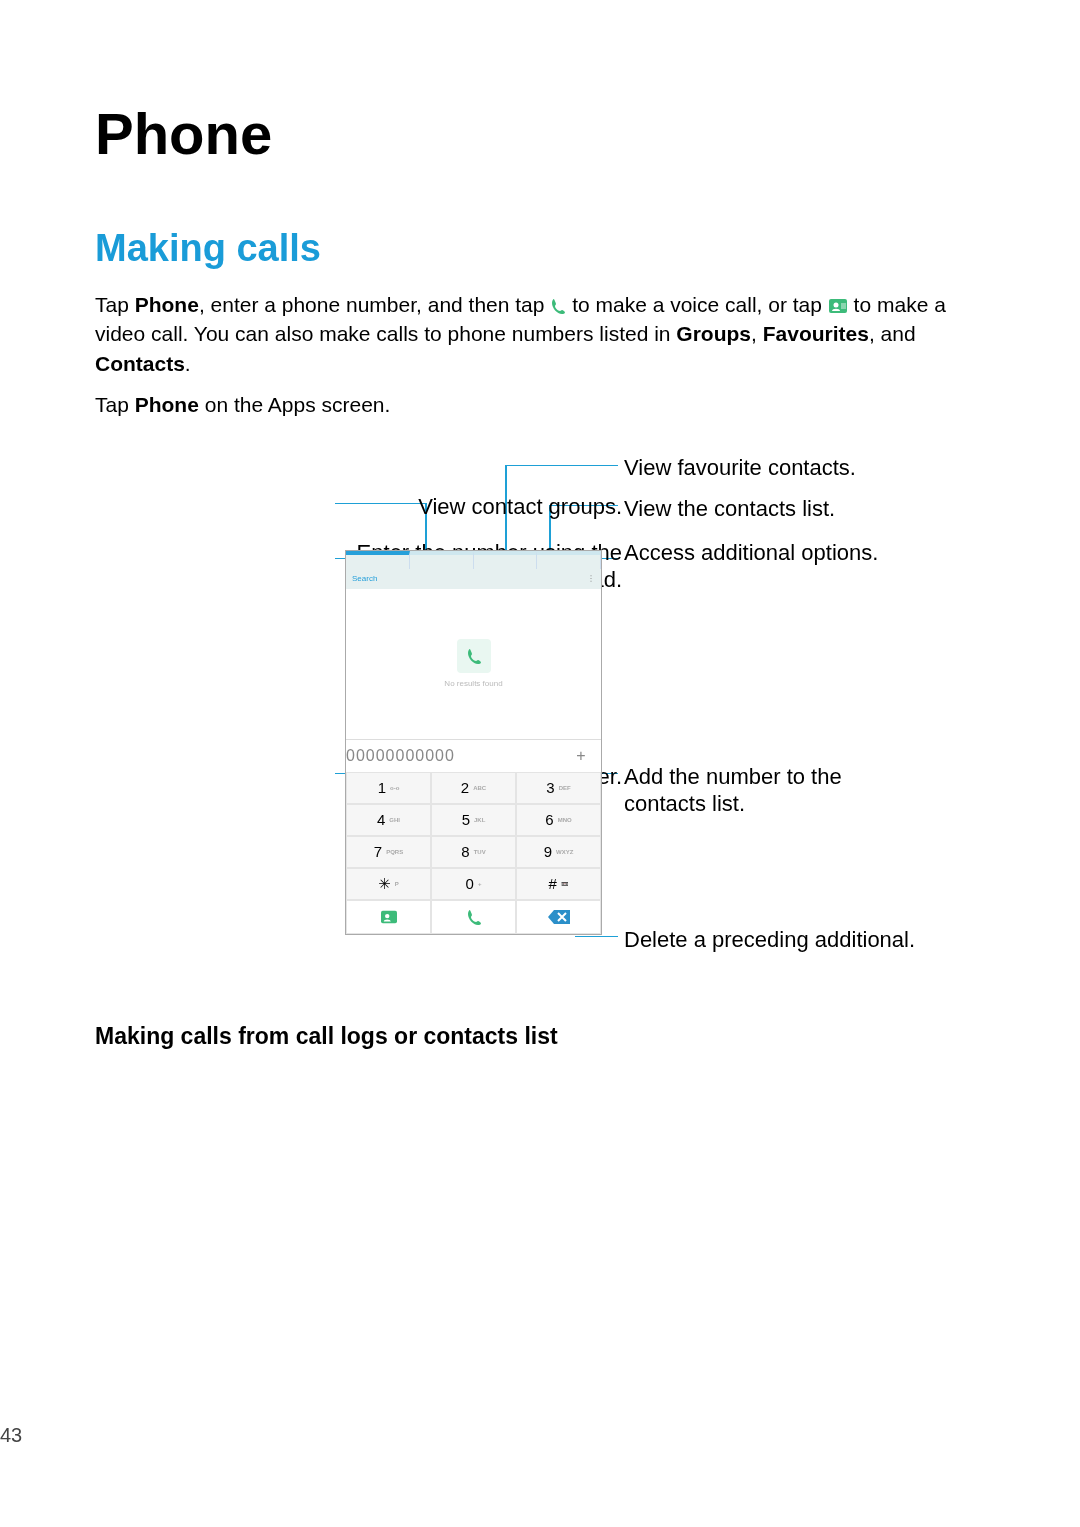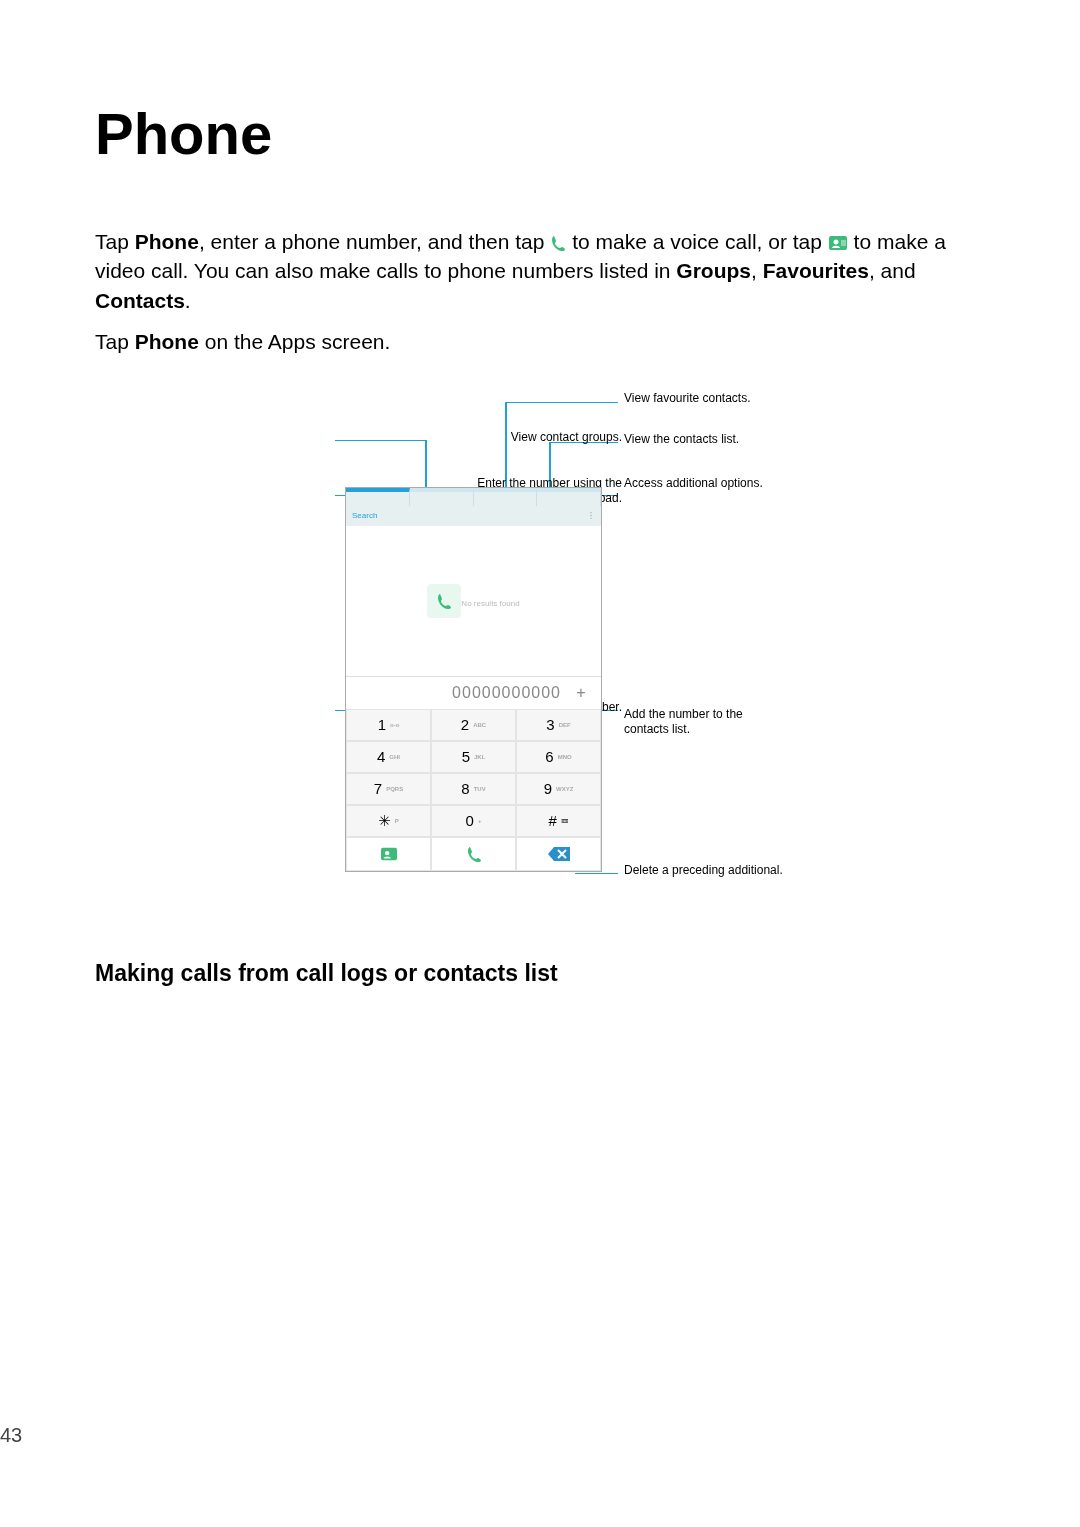--- a/index.html
+++ b/index.html
@@ -85,21 +85,21 @@
     background: #e6f0f0;
     font-size: 8px;
     color: #26a0da;
     padding-left: 6px;
     display: flex;
     align-items: center;
   }
   .preview-area {
     height: 150px;
     display: flex;
-    flex-direction: row;
+    flex-direction: column;
     justify-content: center;
     align-items: center;
     background: #fff;
   }
   .tile {
     width: 34px;
     height: 34px;
     background: #e9f7f1;
     border-radius: 4px;
     display: flex;
@@ -113,21 +113,21 @@
   }
   .num-row {
     display: flex;
     align-items: center;
     height: 32px;
     border-top: 1px solid #ddd;
     background: #fff;
   }
   .num-row .num {
     flex: 1;
-    text-align: right;
+    text-align: left;
     font-size: 16px;
     color: #888;
     letter-spacing: 1px;
   }
   .plus {
     width: 40px;
     text-align: center;
     font-size: 16px;
     color: #888;
   }
@@ -154,35 +154,36 @@
     font-weight: bold;
   }
   .act-row {
     display: flex;
     height: 34px;
   }
   .act-cell { flex: 1; display: flex; align-items: center; justify-content: center; border: 0.5px solid #e4e4e4; }
 
   .label {
     position: absolute;
-    font-size: 12px;
+    font-size: 22px;
     line-height: 1.25;
   }
   .line {
     position: absolute;
     background: #1ea0d6;
   }
   .hline { height: 1.5px; }
   .vline { width: 1.5px; }
 </style>
 </head>
 <body>
 
 <div class="page">
   <h1>Phone</h1>
+  <h2>Making calls</h2>
 
   <p>
     <span>Tap </span><span class="b">Phone</span><span>, enter a phone number, and then tap </span><span class="icon-inline"><svg width="16" height="18" viewBox="0 0 16 18">
           <path d="M4 2 C4 2 6 6 6 7 C6 8 5 8 5 9 C5 11 8 14 10 14 C11 14 11 13 12 13 C13 13 15 15 15 15 C15 17 13 17 12 17 C7 17 2 11 2 6 C2 4 3 2 4 2 Z" fill="#3dbb7a"></path>
         </svg></span><span> to make a voice call, or tap </span><span class="icon-inline"><svg width="20" height="18" viewBox="0 0 20 18">
           <rect x="1" y="2" width="18" height="14" rx="2" fill="#3dbb7a"></rect>
           <circle cx="8" cy="8" r="2.5" fill="#fff"></circle>
           <path d="M4 14 C4 11 12 11 12 14 Z" fill="#fff"></path>
           <rect x="13" y="6" width="5" height="6" fill="#fff" opacity="0.4"></rect>
         </svg></span><span> to make a video call. You can also make calls to phone numbers listed in </span><span class="b">Groups</span><span>, </span><span class="b">Favourites</span><span>, and </span><span class="b">Contacts</span><span>.</span>
@@ -222,21 +223,21 @@
     <div class="label" style="right:363px; top:48px; text-align:right;">View contact groups.</div>
     <div class="label" style="right:363px; top:94px; text-align:right;">
       <span>Enter the number using the</span><br>
       <span>keypad.</span>
     </div>
     <div class="label" style="right:363px; top:318px; text-align:right;">Preview the phone number.</div>
 
     <div class="label" style="left:529px; top:9px;">View favourite contacts.</div>
     <div class="label" style="left:529px; top:50px;">View the contacts list.</div>
     <div class="label" style="left:529px; top:94px;">Access additional options.</div>
-    <div class="label" style="left:529px; top:318px;margin-top:7px;">
+    <div class="label" style="left:529px; top:318px;">
       <span>Add the number to the</span><br>
       <span>contacts list.</span>
     </div>
     <div class="label" style="left:529px; top:481px;">Delete a preceding additional.</div>
 
     <div class="phone-shot">
       <div class="tabbar">
         <div class="tab"></div>
         <div class="tab inactive"></div>
         <div class="tab inactive"></div>

